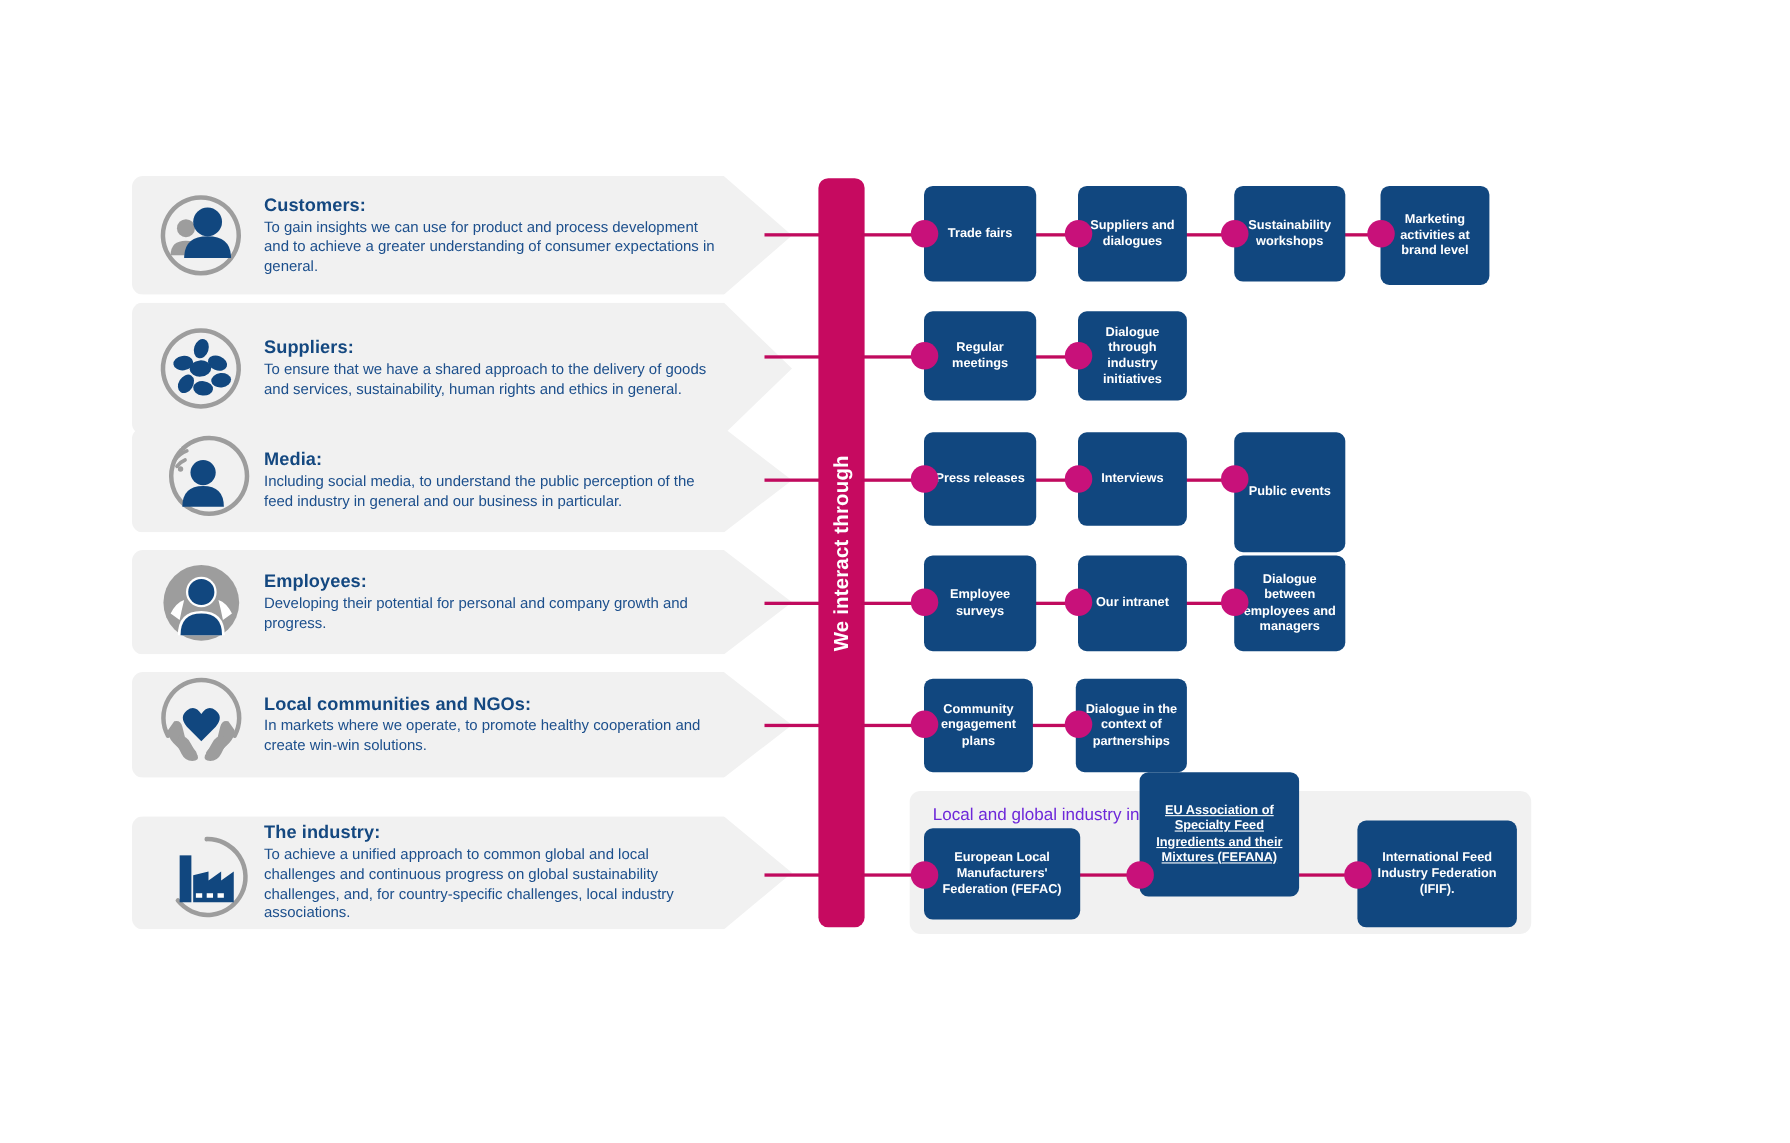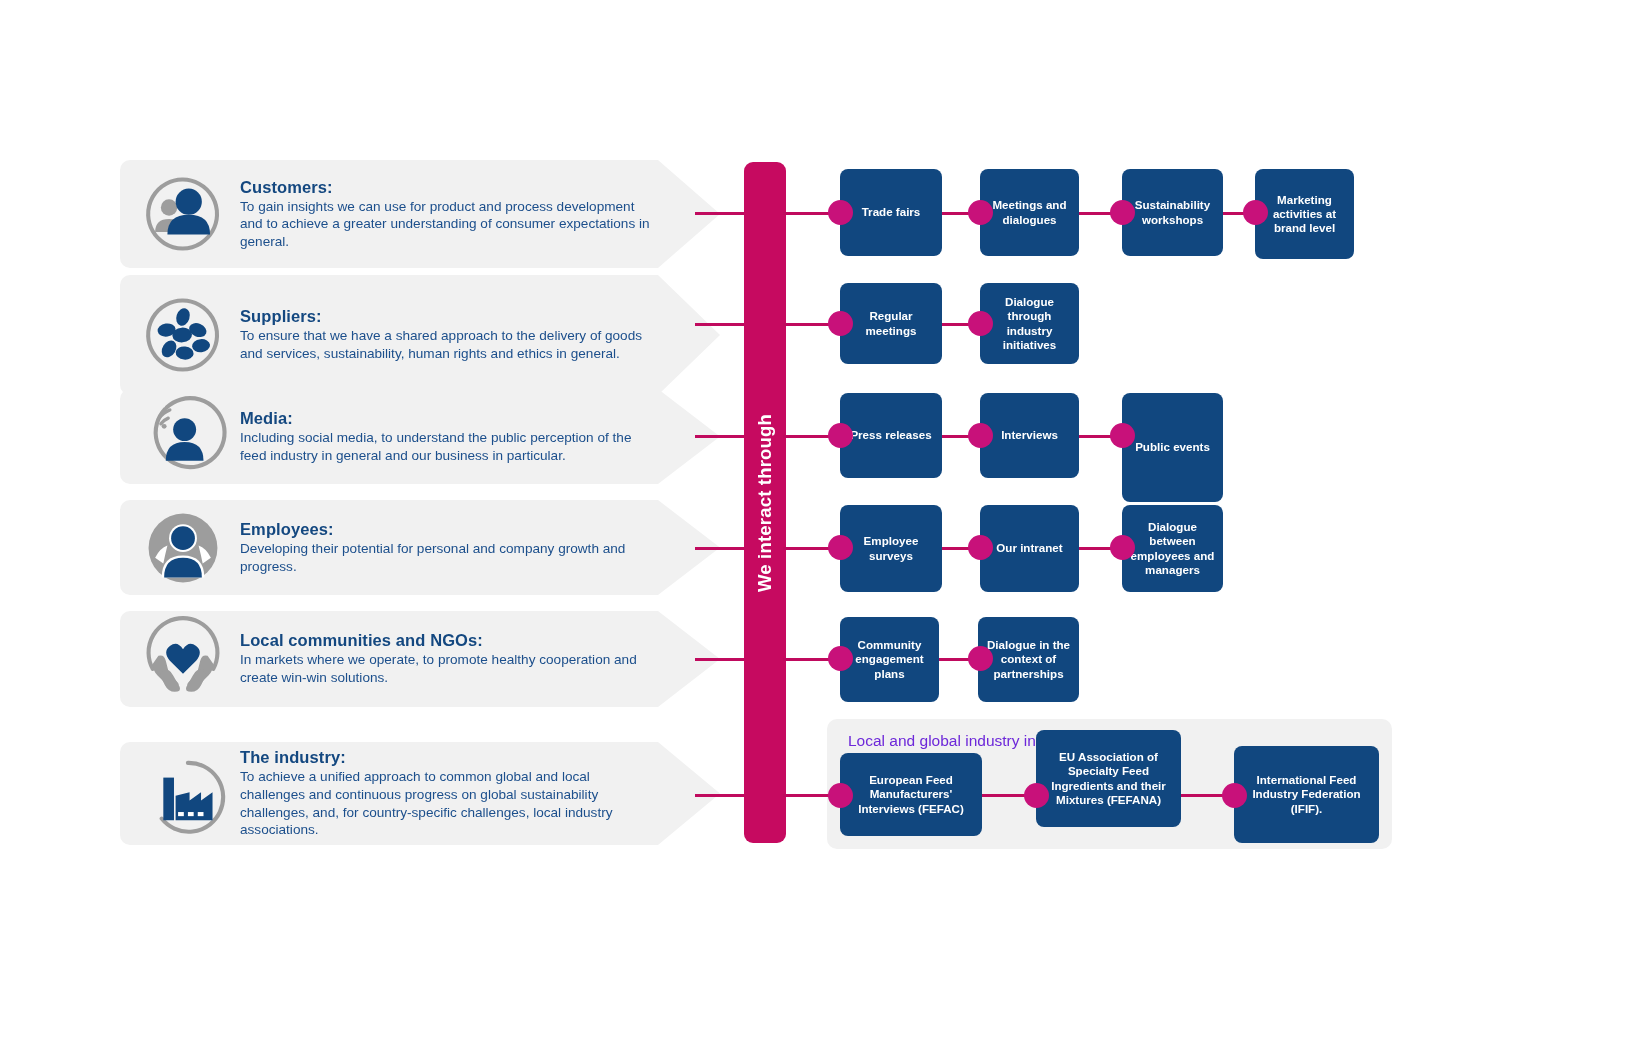--- a/index.html
+++ b/index.html
@@ -185,21 +185,21 @@
   <div id="pinkbar">
     <span class="vlabel">We interact through</span>
   </div>
 
   <div class="hline" style="left:783px;top:212px;width:62px;"></div>
   <div class="hline" style="left:938px;top:212px;width:50px;"></div>
   <div class="hline" style="left:1078px;top:212px;width:50px;"></div>
   <div class="hline" style="left:1220px;top:212px;width:50px;"></div>
 
   <div class="bbox" style="left:840px;top:169px;width:102px;height:87px;">Trade fairs</div>
-  <div class="bbox" style="left:980px;top:169px;width:99px;height:87px;">Meetings and dialogues</div>
+  <div class="bbox" style="left:980px;top:169px;width:99px;height:87px;">Suppliers and dialogues</div>
   <div class="bbox" style="left:1122px;top:169px;width:101px;height:87px;">Sustainability workshops</div>
   <div class="bbox" style="left:1255px;top:169px;width:99px;height:90px;">Marketing activities at brand level</div>
 
   <div class="dot" style="left:828px;top:200px;"></div>
   <div class="dot" style="left:968px;top:200px;"></div>
   <div class="dot" style="left:1110px;top:200px;"></div>
   <div class="dot" style="left:1243px;top:200px;"></div>
 
   <div class="hline" style="left:783px;top:323px;width:62px;"></div>
   <div class="hline" style="left:938px;top:323px;width:50px;"></div>
@@ -244,21 +244,21 @@
   <div class="dot" style="left:968px;top:646px;"></div>
 
   <div id="initpanel">
     <div class="ptitle">Local and global industry initiatives</div>
   </div>
 
   <div class="hline" style="left:783px;top:794px;width:62px;"></div>
   <div class="hline" style="left:980px;top:794px;width:56px;"></div>
   <div class="hline" style="left:1178px;top:794px;width:56px;"></div>
 
-  <div class="bbox" style="left:840px;top:753px;width:142px;height:83px;">European Feed Manufacturers' Interviews (FEFAC)</div>
-  <div class="bbox" style="left:1036px;top:730px;width:145px;height:97px;">EU Association of Specialty Feed Ingredients and their Mixtures (FEFANA)</div>
+  <div class="bbox" style="left:840px;top:753px;width:142px;height:83px;">European Local Manufacturers' Federation (FEFAC)</div>
+  <div class="bbox" style="left:1036px;top:702px;width:145px;height:113px;text-decoration:underline;">EU Association of Specialty Feed Ingredients and their Mixtures (FEFANA)</div>
   <div class="bbox" style="left:1234px;top:746px;width:145px;height:97px;">International Feed Industry Federation (IFIF).</div>
 
   <div class="dot" style="left:828px;top:783px;"></div>
   <div class="dot" style="left:1024px;top:783px;"></div>
   <div class="dot" style="left:1222px;top:783px;"></div>
 
 </div>
 
 </body></html>

